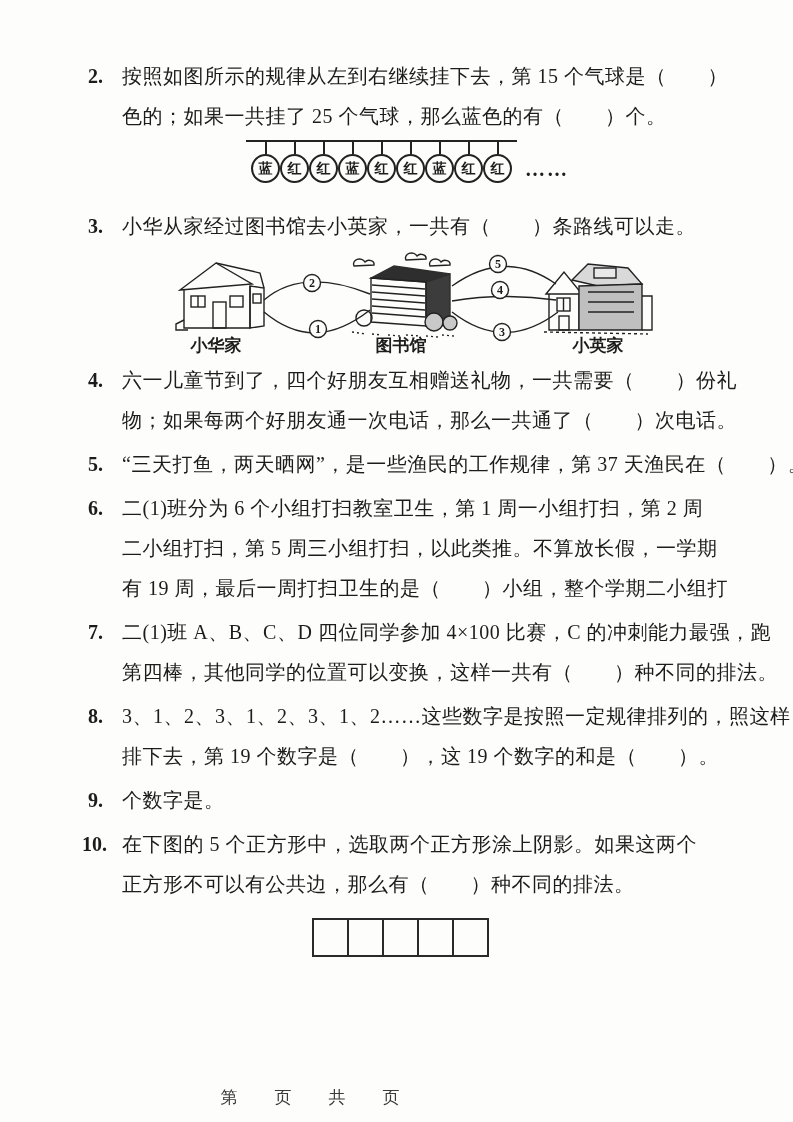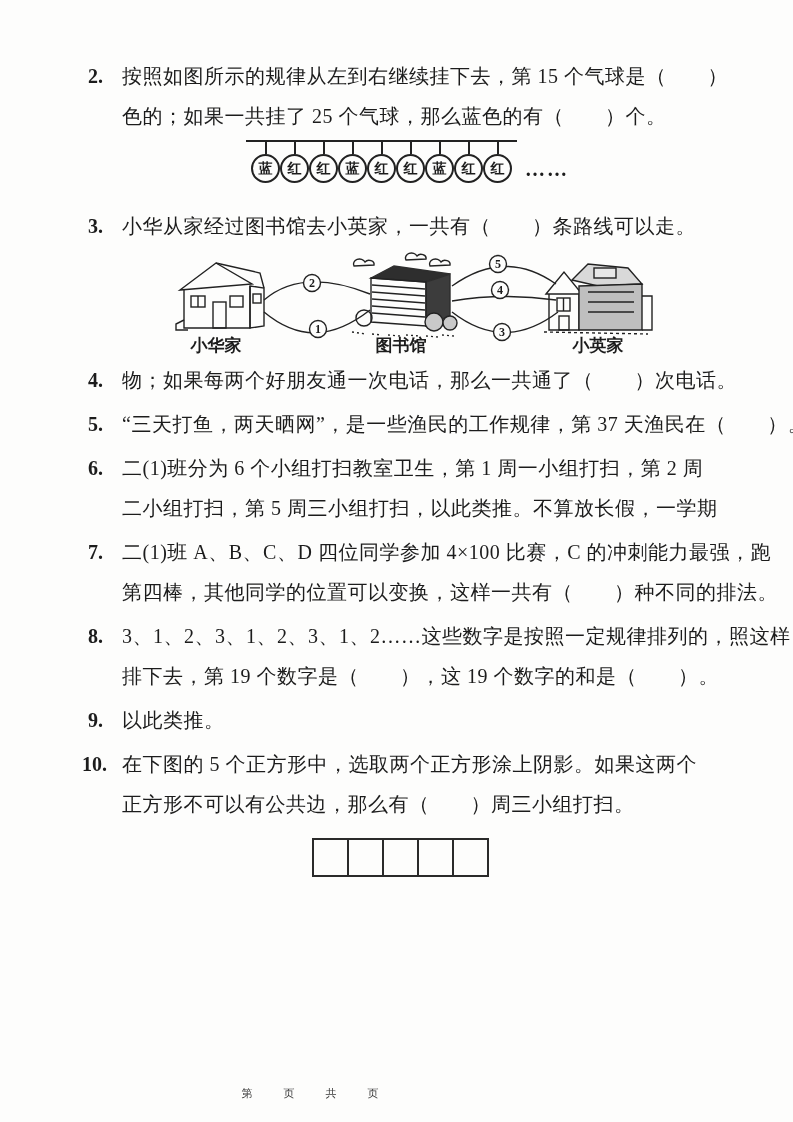--- a/index.html
+++ b/index.html
@@ -49,21 +49,21 @@
   .squares-figure { display: flex; margin: 14px 0 0 224px; }
   .square-cell {
     width: 33px; height: 35px; border: 2px solid #2a2a2a;
     margin-left: -2px; background: #fdfdfc;
   }
   .square-cell:first-child { margin-left: 0; }
 
   
   .page-footer {
     position: absolute; top: 1086px; left: 0; width: 630px;
-    text-align: center; font-size: 11px; letter-spacing: 10px;
+    text-align: center; font-size: 17px; letter-spacing: 10px;
     color: #3a3a3a;
     font-family: "Liberation Sans", "DejaVu Sans", sans-serif;
   }
 </style>
 </head>
 <body>
 
 <div class="sheet">
 
   <div class="question">
@@ -197,55 +197,57 @@
       </g>
 
       <text class="rf-label" x="58" y="101" text-anchor="middle" fill="#1c1c1c" stroke="none">小华家</text>
       <text class="rf-label" x="243" y="101" text-anchor="middle" fill="#1c1c1c" stroke="none">图书馆</text>
       <text class="rf-label" x="440" y="101" text-anchor="middle" fill="#1c1c1c" stroke="none">小英家</text>
     </svg>
   </div>
 
   <div class="question">
     <span class="qnum">4.</span>
+    <div class="qline">六一儿童节到了，四个好朋友互相赠送礼物，一共需要（　　）份礼</div>
     <div class="qline">物；如果每两个好朋友通一次电话，那么一共通了（　　）次电话。</div>
   </div>
 
   <div class="question">
     <span class="qnum">5.</span>
     <div class="qline">“三天打鱼，两天晒网”，是一些渔民的工作规律，第 37 天渔民在（　　）。</div>
   </div>
 
   <div class="question">
     <span class="qnum">6.</span>
     <div class="qline">二(1)班分为 6 个小组打扫教室卫生，第 1 周一小组打扫，第 2 周</div>
     <div class="qline">二小组打扫，第 5 周三小组打扫，以此类推。不算放长假，一学期</div>
+    <div class="qline">有 19 周，最后一周打扫卫生的是（　　）小组，整个学期二小组打</div>
   </div>
 
   <div class="question">
     <span class="qnum">7.</span>
     <div class="qline">二(1)班 A、B、C、D 四位同学参加 4×100 比赛，C 的冲刺能力最强，跑</div>
     <div class="qline">第四棒，其他同学的位置可以变换，这样一共有（　　）种不同的排法。</div>
   </div>
 
   <div class="question">
     <span class="qnum">8.</span>
     <div class="qline">3、1、2、3、1、2、3、1、2……这些数字是按照一定规律排列的，照这样</div>
     <div class="qline">排下去，第 19 个数字是（　　），这 19 个数字的和是（　　）。</div>
   </div>
 
   <div class="question">
     <span class="qnum">9.</span>
-    <div class="qline">以此类推。</div>
+    <div class="qline">个数字是。</div>
   </div>
 
   <div class="question q10">
     <span class="qnum">10.</span>
     <div class="qline">在下图的 5 个正方形中，选取两个正方形涂上阴影。如果这两个</div>
-    <div class="qline">正方形不可以有公共边，那么有（　　）周三小组打扫。</div>
+    <div class="qline">正方形不可以有公共边，那么有（　　）种不同的排法。</div>
   </div>
 
   <div class="squares-figure">
     <div class="square-cell"></div>
     <div class="square-cell"></div>
     <div class="square-cell"></div>
     <div class="square-cell"></div>
     <div class="square-cell"></div>
   </div>
 

